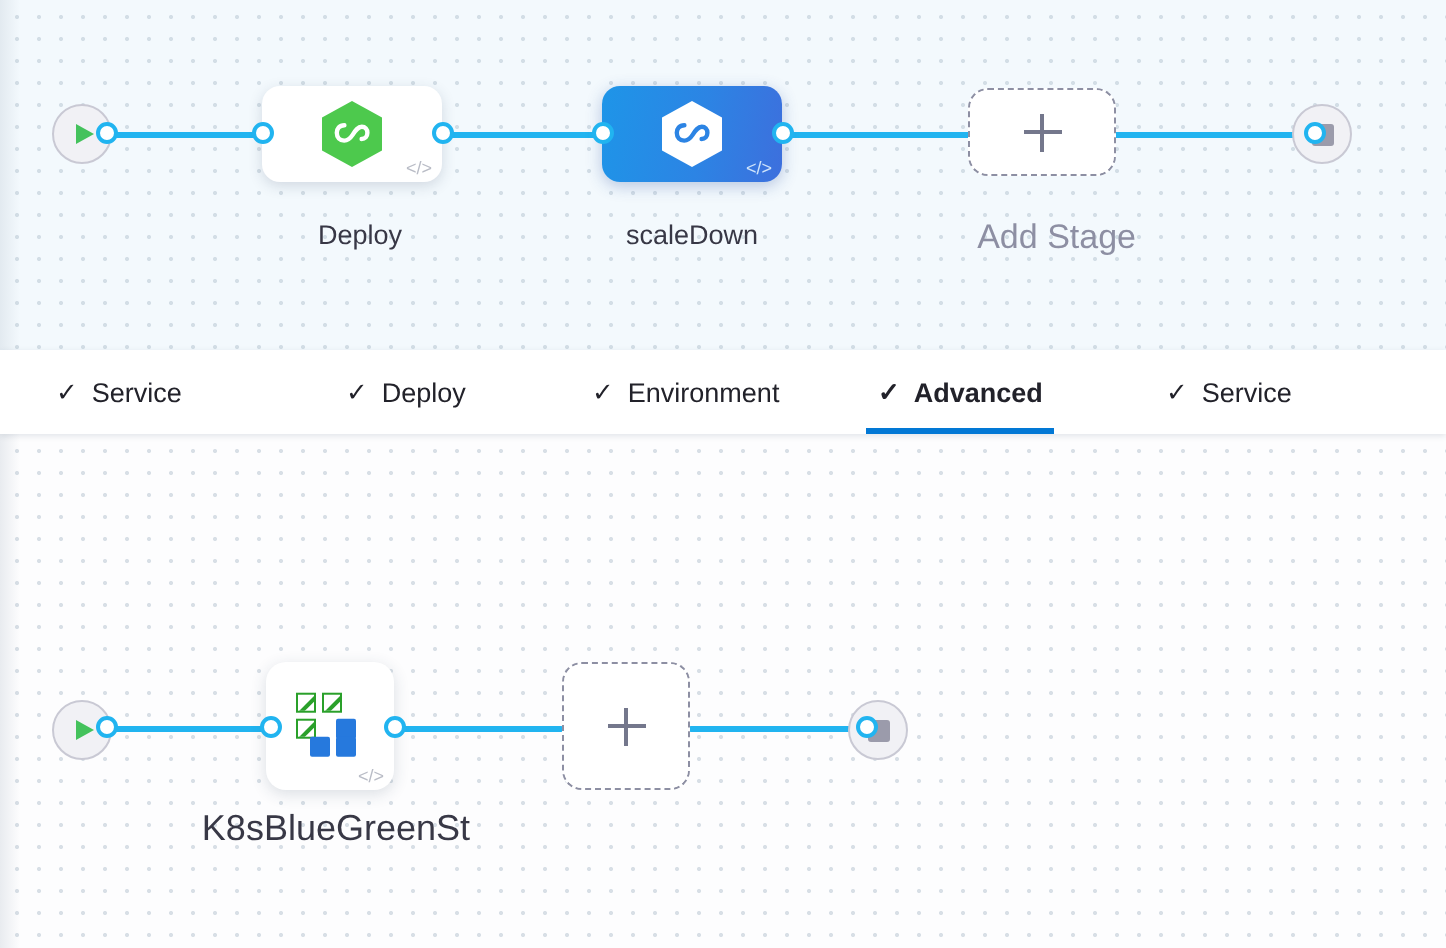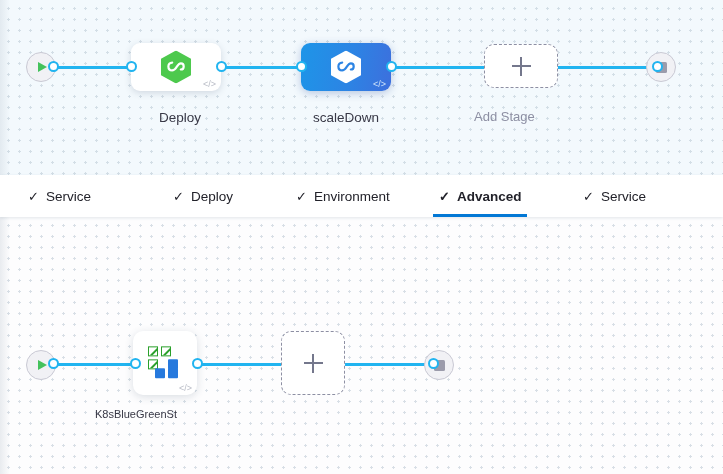--- a/index.html
+++ b/index.html
@@ -222,22 +222,22 @@
   .plus::before, .plus::after {
     content: "";
     position: absolute;
     background: #74778c;
   }
   .plus::before { left: 0; right: 0; top: 8.5px; height: 1.8px; }
   .plus::after  { top: 0; bottom: 0; left: 8.5px; width: 1.8px; }
 
   .add-label {
     position: absolute;
-    text-align: left;
-    font-size: 13px;
+    text-align: right;
+    font-size: 17px;
     color: #8d8fa3;
     white-space: nowrap;
     z-index: 5;
   }
 
   
   .step-card {
     position: absolute;
     width: 64px; height: 64px;
     border-radius: 10px;
@@ -271,22 +271,22 @@
   }
   .sq-blue {
     position: absolute;
     width: 10px; height: 10px;
     background: #2679dd;
     border-radius: 1px;
   }
 
   .step-label {
     position: absolute;
-    text-align: left;
-    font-size: 11px;
+    text-align: right;
+    font-size: 18px;
     line-height: 19px;
     color: #383846;
     z-index: 5;
   }
 </style>
 </head>
 <body>
 
 <div class="app">
 

